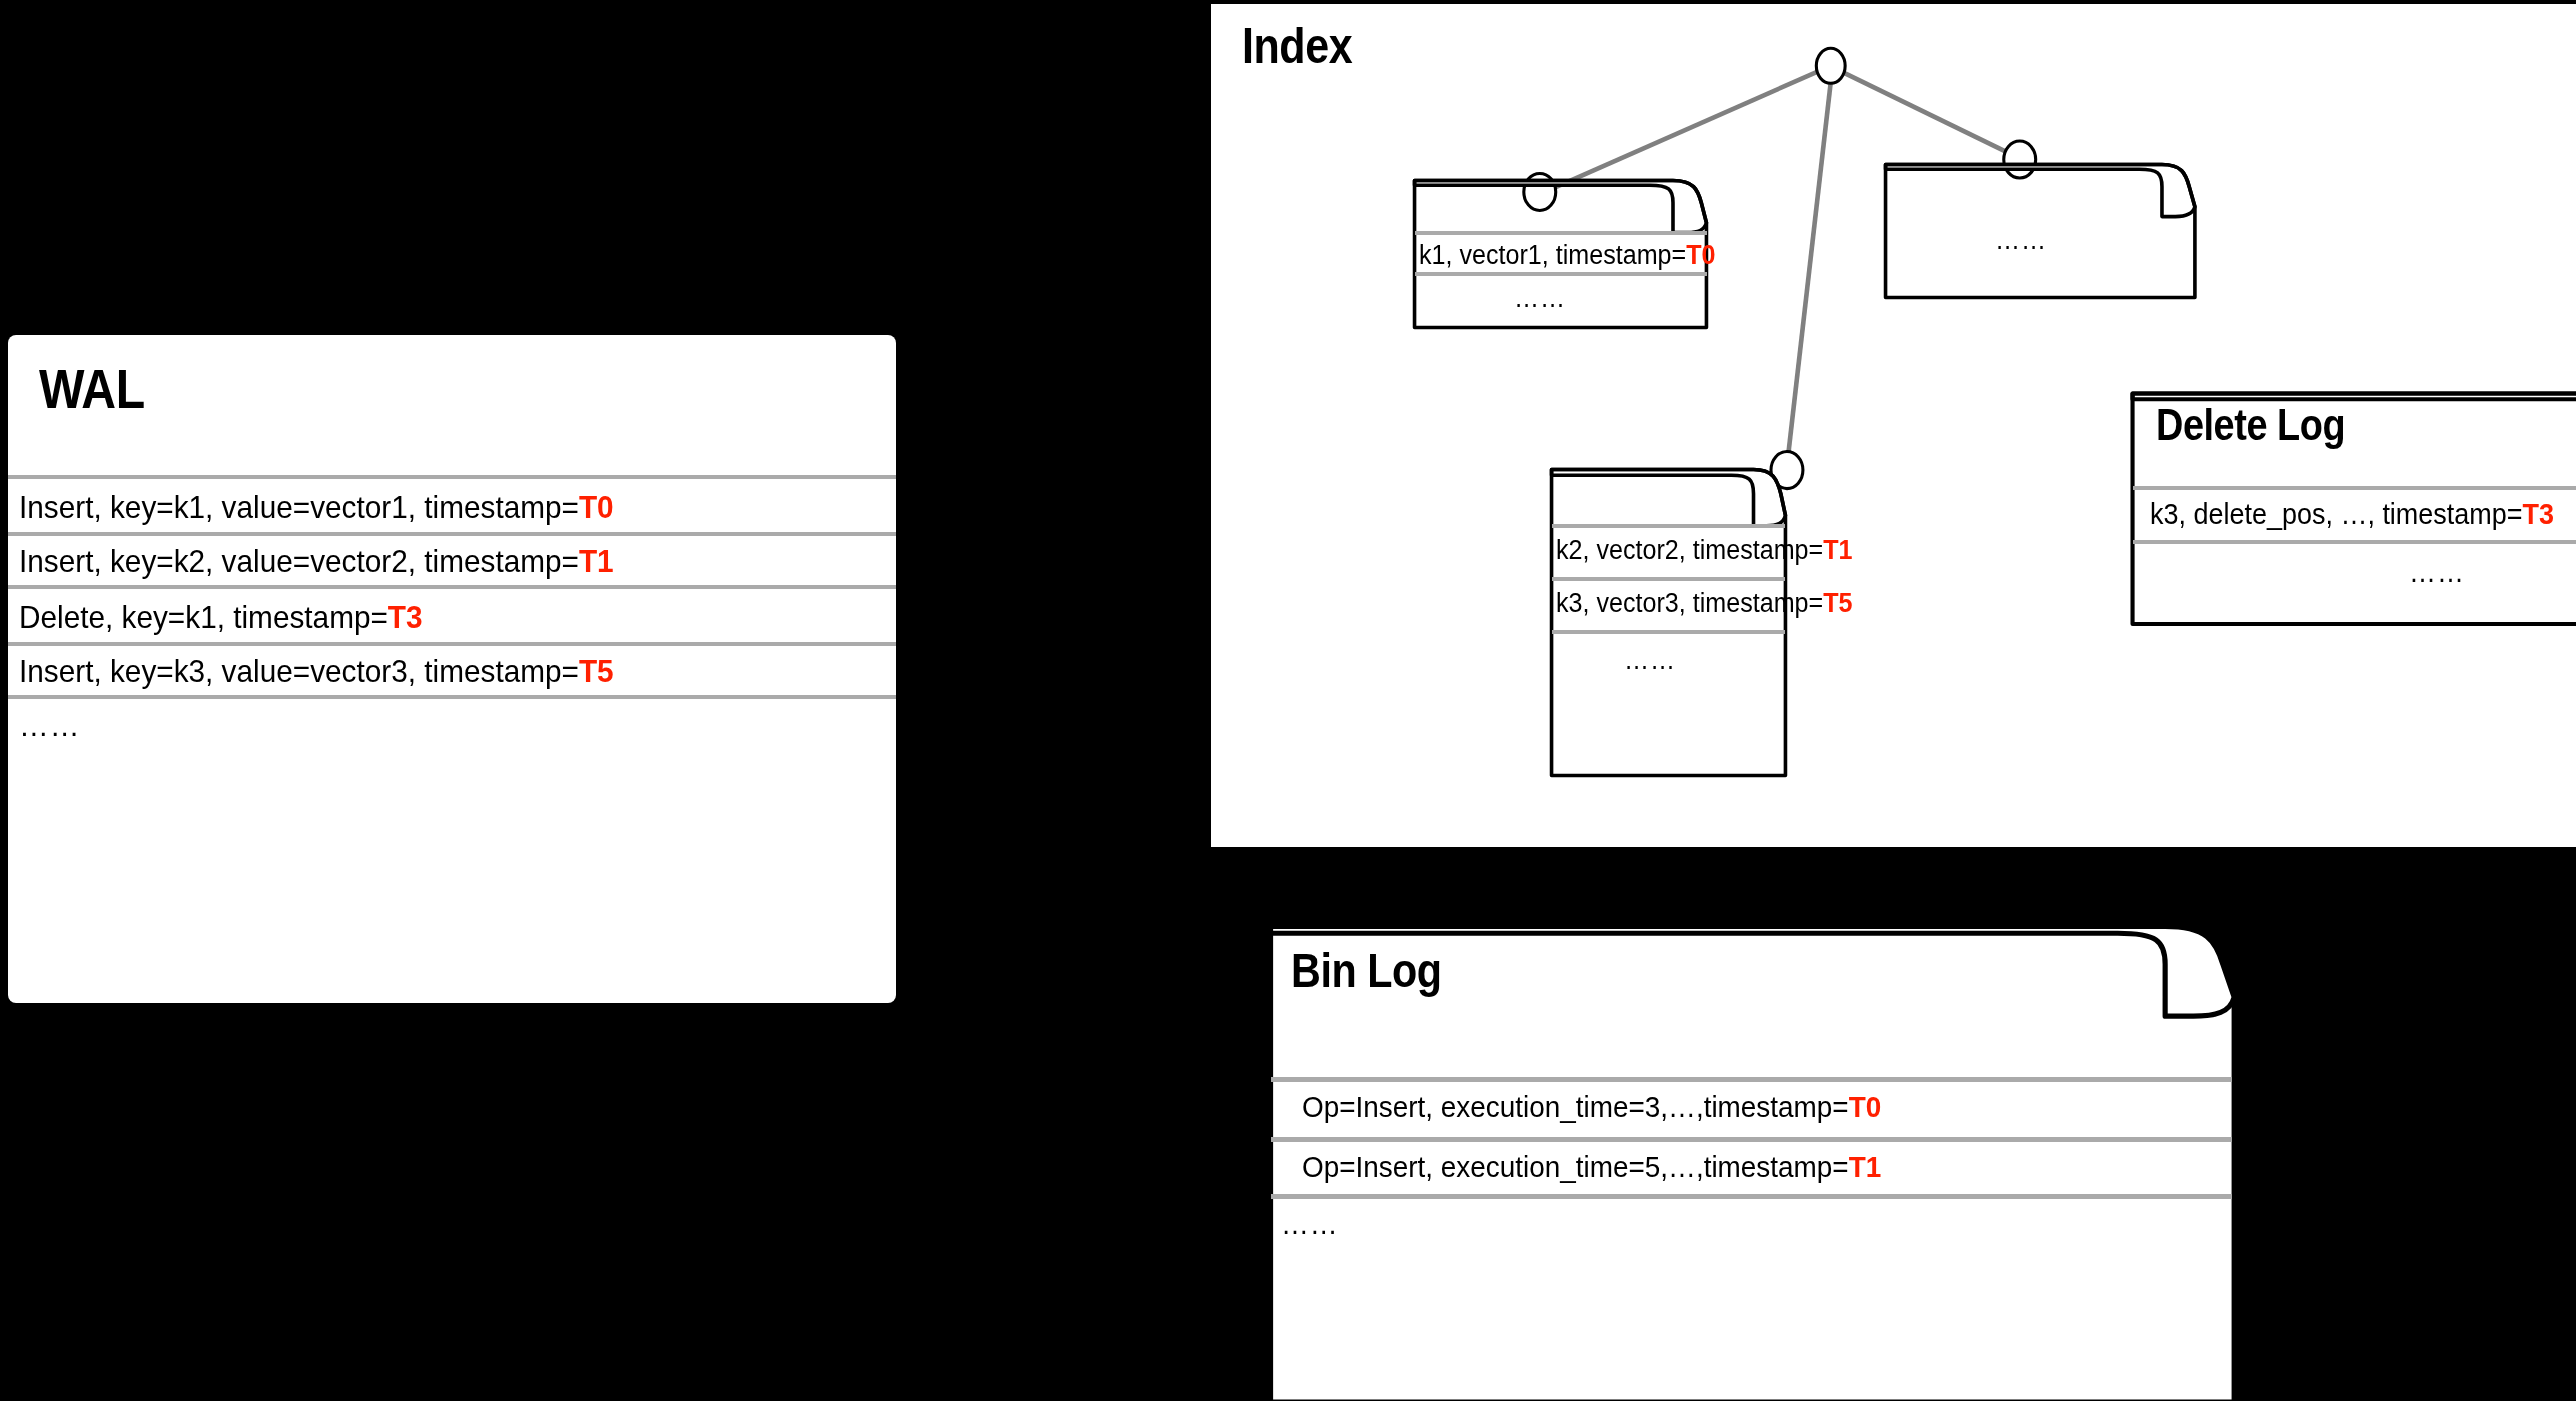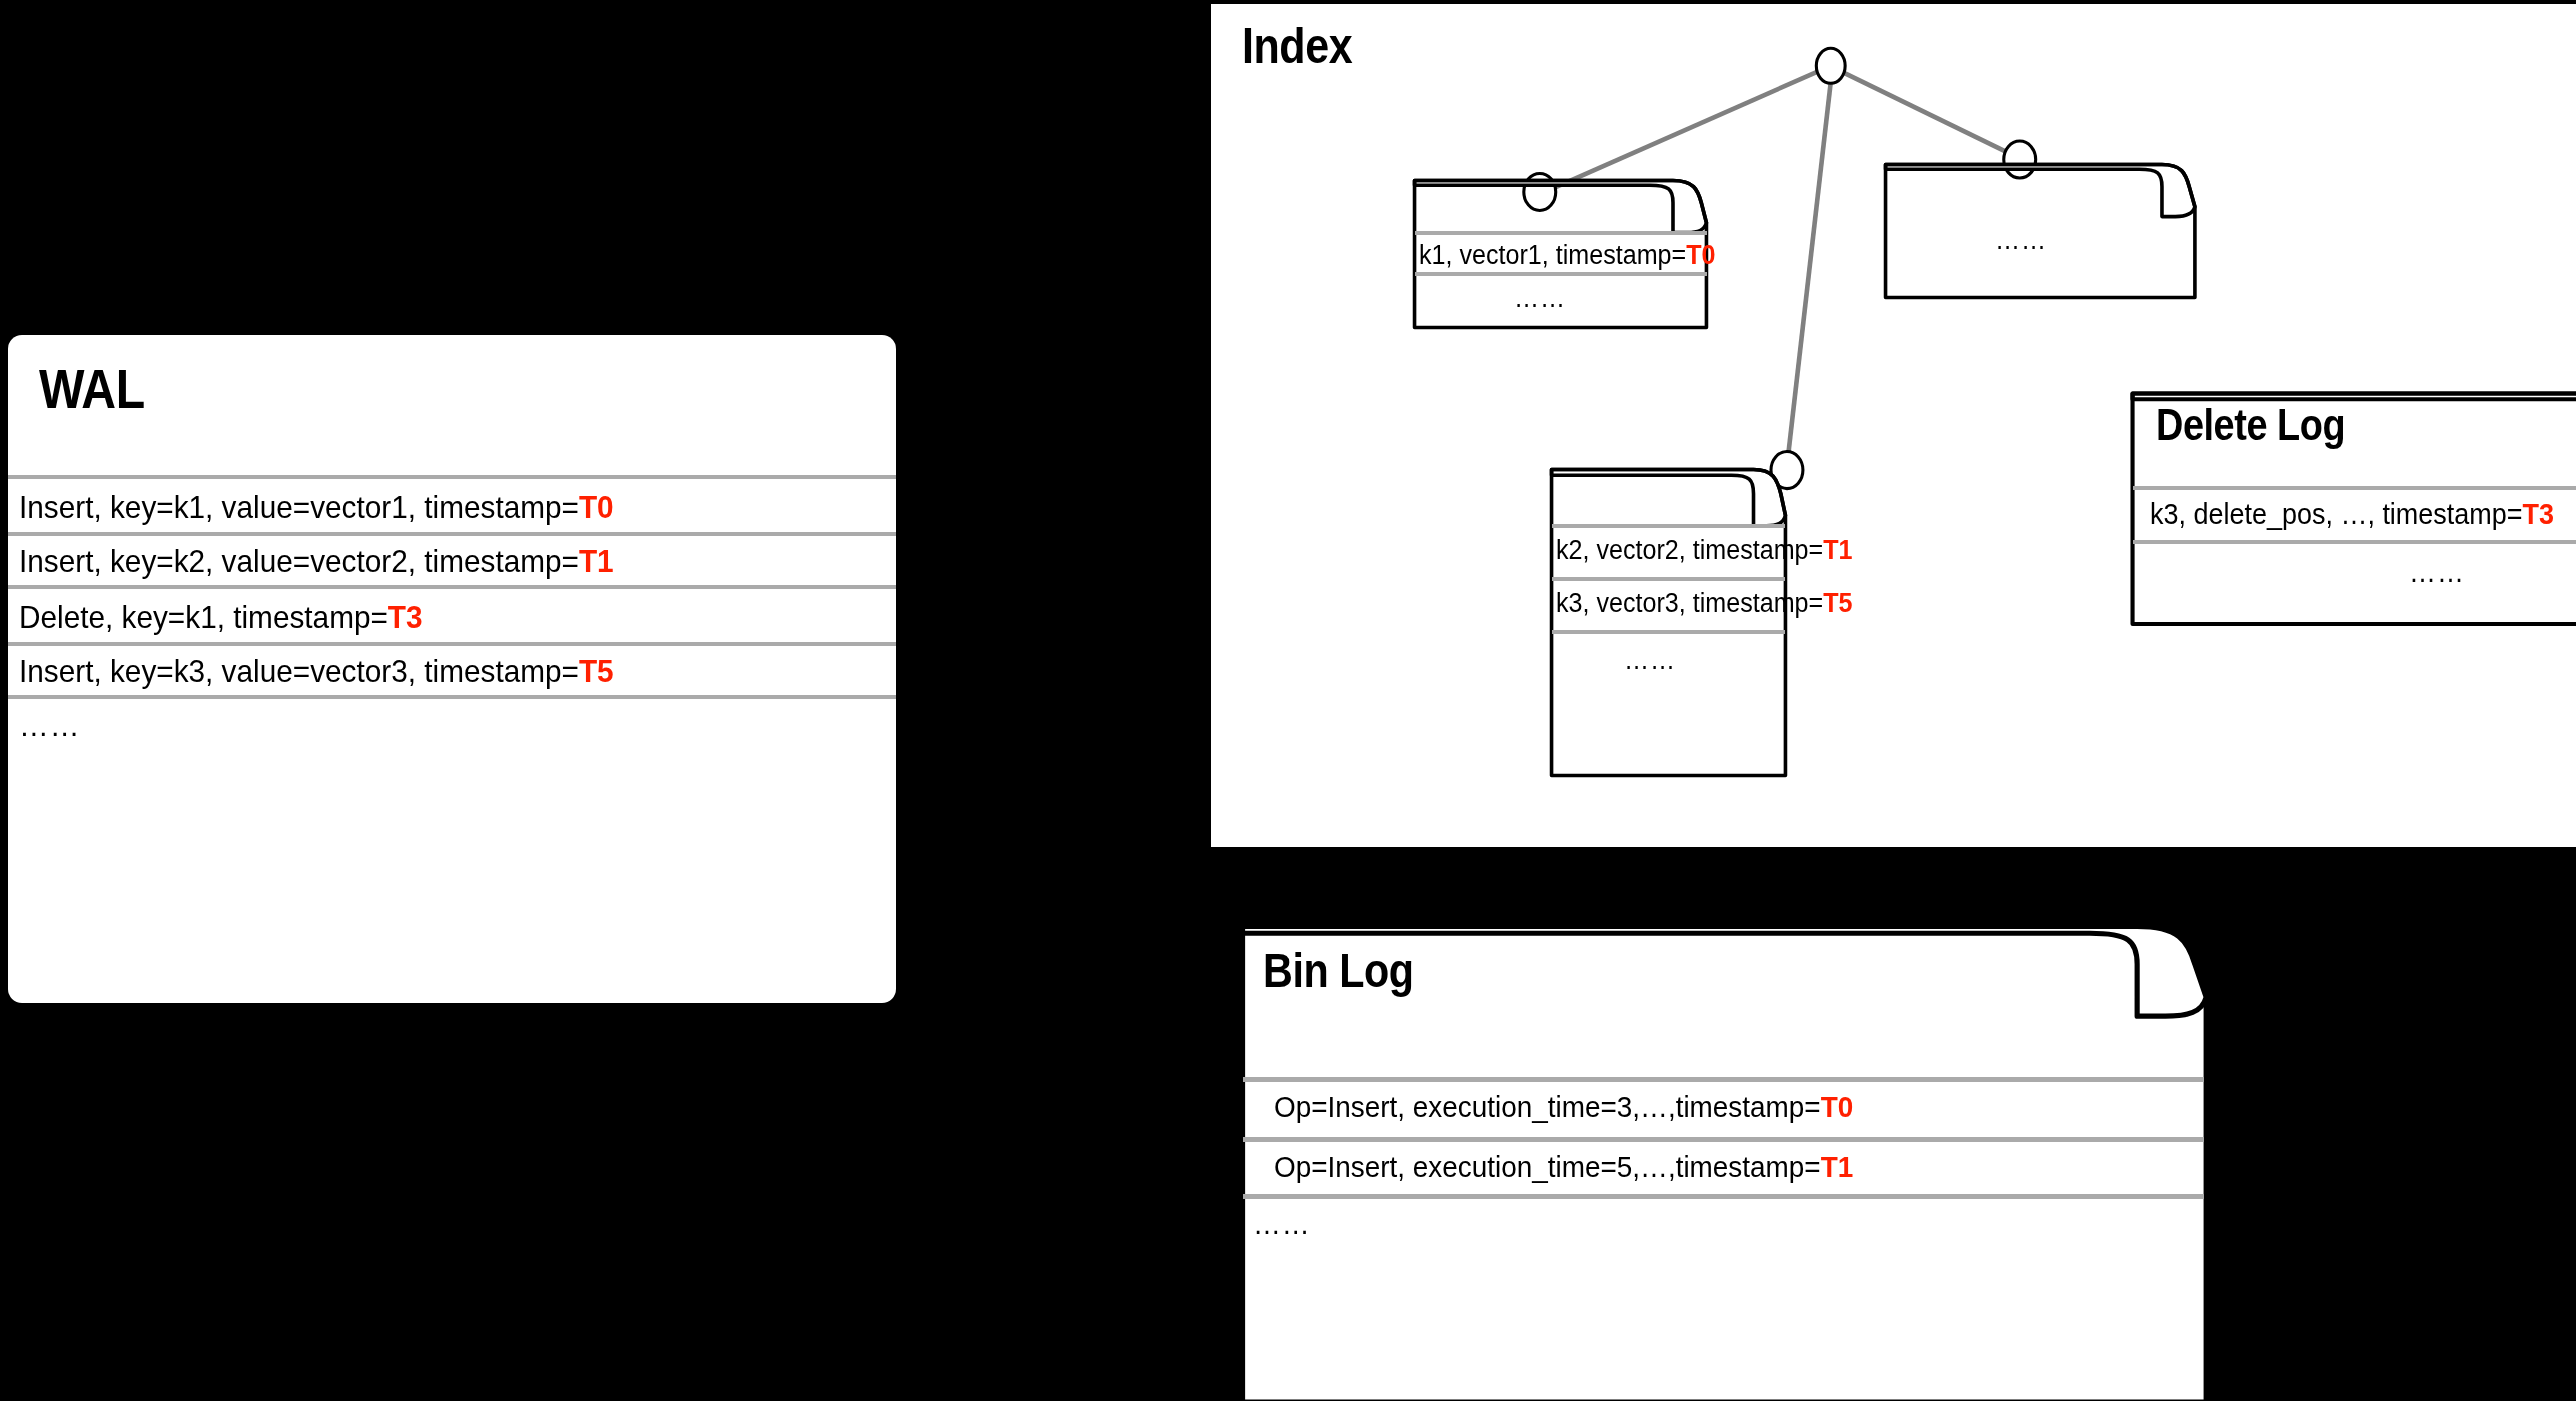--- a/index.html
+++ b/index.html
@@ -29,21 +29,21 @@
   
   .doc{position:absolute;margin-left:21px;}
   .doc svg{position:absolute;left:0;top:0;overflow:visible;}
   .doc .content{position:absolute;left:0;top:0;right:0;bottom:0;}
 
   .node-svg{position:absolute;left:0;top:0;overflow:visible;}
 </style>
 </head>
 <body>
 
-<div class="panel" style="left:7.7px;top:335px;width:888px;height:668px;border-radius:14px;">
+<div class="panel" style="left:7.7px;top:335px;width:888px;height:668px;border-radius:8px;">
 
   <div class="title" style="left:31px;top:26px;font-size:56px;line-height:56px;">WAL</div>
 
   <div class="sep" style="left:0;top:140px;width:888px;height:4.1px;"></div>
   <div class="sep" style="left:0;top:197px;width:888px;height:4.1px;"></div>
   <div class="sep" style="left:0;top:250px;width:888px;height:4.1px;"></div>
   <div class="sep" style="left:0;top:307px;width:888px;height:4.1px;"></div>
   <div class="sep" style="left:0;top:360px;width:888px;height:4.1px;"></div>
 
   <div class="rowtxt" style="left:11.3px;top:156px;font-size:32px;line-height:32px;">
@@ -142,21 +142,21 @@
       <div class="sep" style="left:2.1px;top:148px;width:668px;height:4.1px;"></div>
       <div class="rowtxt" style="left:18.5px;top:108px;font-size:29px;line-height:29px;">
         <span>k3, delete_pos, …, timestamp=</span><span class="ts">T3</span>
       </div>
       <div class="dots" style="left:278px;top:166px;font-size:29px;line-height:29px;">……</div>
     </div>
   </div>
 
 </div>
 
-<div class="doc" style="left:1220px;top:925px;width:994px;height:477px;">
+<div class="doc" style="left:1248px;top:925px;width:994px;height:477px;">
   <svg width="994" height="477" viewBox="0 0 1930 926" preserveAspectRatio="none">
     <path d="M3,3 H1740 C1820,3 1838,30 1852,76 L1874,140 C1866,170 1838,177 1795,177 H1740
              V76 C1740,30 1723,16 1648,16 H3 Z" fill="#ffffff" stroke="#000000" stroke-width="10" stroke-linejoin="round"></path>
     <path d="M3,3 H1740 C1820,3 1838,30 1852,76 L1874,140 V926 H3 Z" fill="#ffffff" stroke="#000000" stroke-width="10" stroke-linejoin="round"></path>
     <path d="M3,3 H1740 C1820,3 1838,30 1852,76 L1874,140 C1866,170 1838,177 1795,177 H1740
              V76 C1740,30 1723,16 1648,16 H3 Z" fill="#ffffff" stroke="#000000" stroke-width="10" stroke-linejoin="round"></path>
   </svg>
   <div class="content">
     <div class="title" style="left:21.6px;top:21.6px;font-size:48px;line-height:48px;">Bin Log</div>
 

